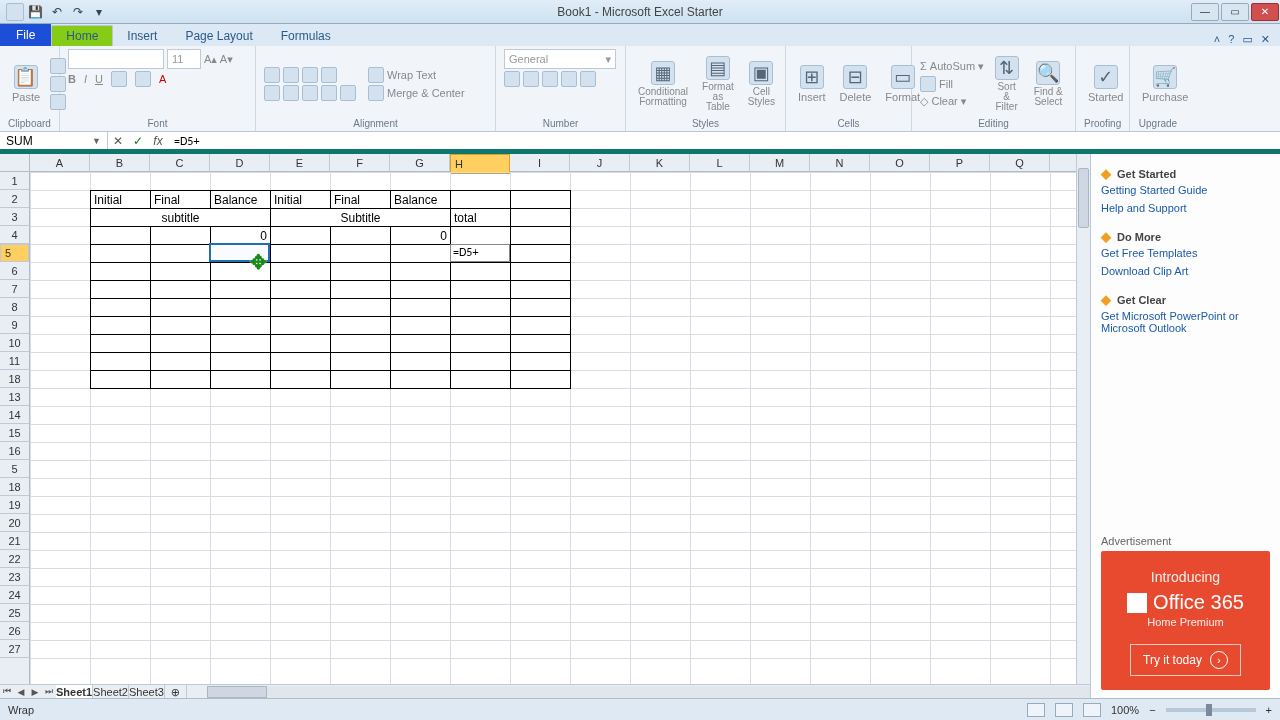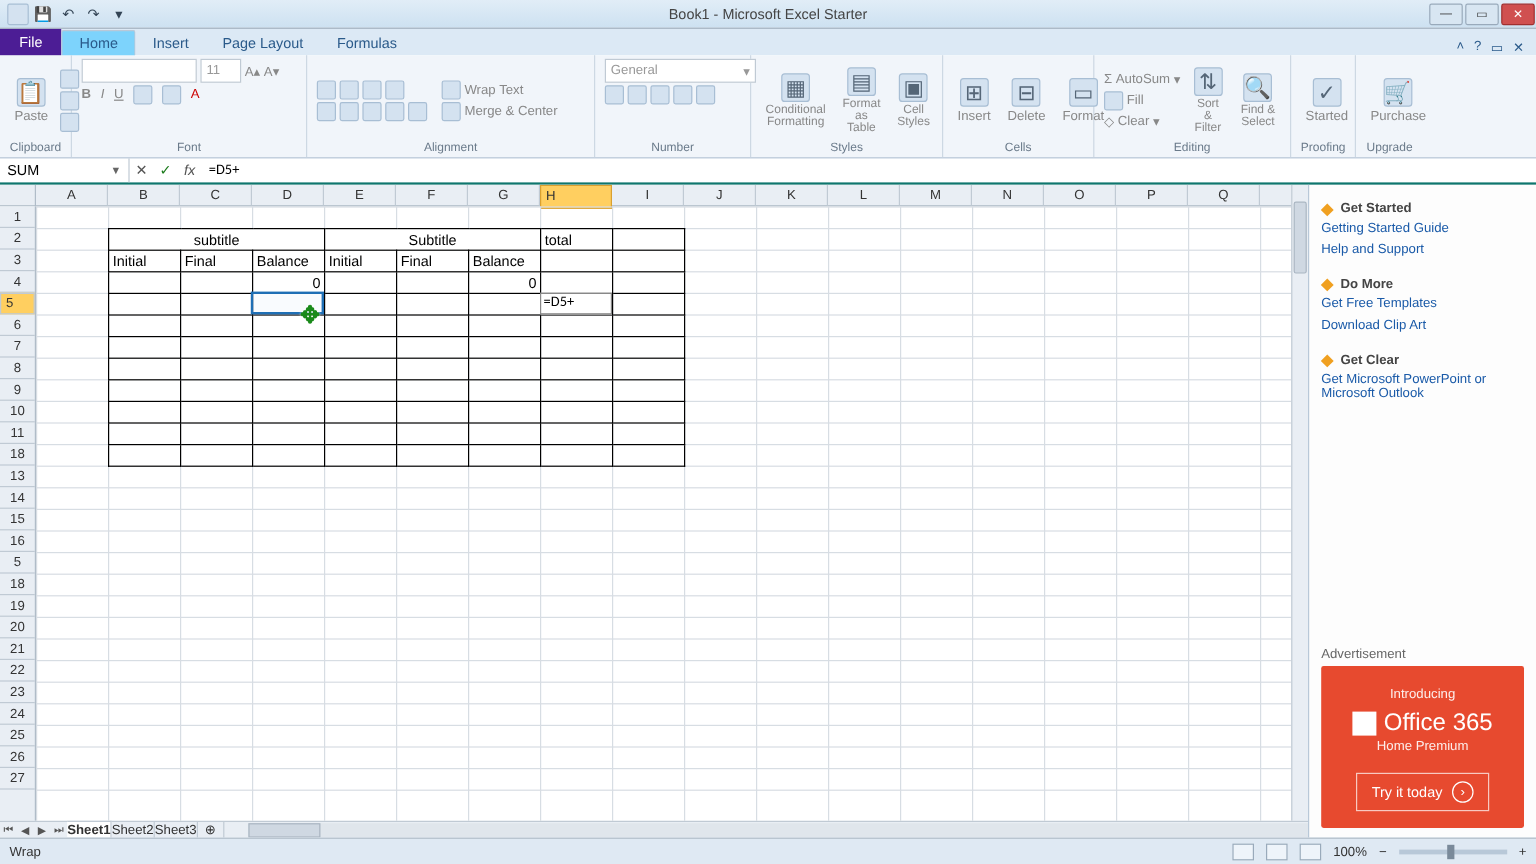--- a/index.html
+++ b/index.html
@@ -9,38 +9,38 @@
 #titlebar { height:24px; background:linear-gradient(#e1edf7,#cde1f1); display:flex; align-items:center; border-bottom:1px solid #9ab; font-size:11px; color:#333; position:relative;}
 #titlebar .qat { display:flex; gap:3px; padding-left:6px; }
 #titlebar .qat-btn { width:18px; height:18px; display:flex; align-items:center; justify-content:center; border-radius:2px; font-size:12px; color:#345; }
 #titlebar .title { position:absolute; left:50%; transform:translateX(-50%); font-size:12px; color:#444; }
 #titlebar .win-ctl { margin-left:auto; display:flex; }
 #titlebar .win-ctl div { width:28px; height:18px; margin:1px; background:#d8e6f2; border:1px solid #9ab; display:flex; align-items:center; justify-content:center; font-size:10px; border-radius:2px;}
 #titlebar .win-ctl .close { background:#d05050; color:#fff; border-color:#a03030;}
 
 
 #ribtabs { height:22px; background:#dce9f5; display:flex; align-items:flex-end; font-size:12px; }
-#ribtabs .file { background:#4c1d95; color:#fff; padding:3px 16px; height:22px; display:flex; align-items:center;}
+#ribtabs .file { background:#1d4ed8; color:#fff; padding:3px 16px; height:22px; display:flex; align-items:center;}
 #ribtabs .tab { padding:3px 14px; color:#3a6; color:#2a5a8a; cursor:default;}
-#ribtabs .tab.active { background:#7dd3fc; border:1px solid #b8c8d8; border-bottom:none; color:#2a5a8a; border-radius:2px 2px 0 0;}
+#ribtabs .tab.active { background:#84cc16; border:1px solid #b8c8d8; border-bottom:none; color:#2a5a8a; border-radius:2px 2px 0 0;}
 #ribtabs .help { margin-left:auto; display:flex; gap:8px; padding-right:10px; color:#2a5a8a; font-size:11px;}
 
 
 #ribbon { height:86px; background:#f1f5fa; border-bottom:1px solid #b8c8d8; display:flex; font-size:11px; color:#888;}
 .group { border-right:1px solid #cdd8e3; padding:3px 8px 0; display:flex; flex-direction:column; justify-content:space-between; }
 .group-body { flex:1; display:flex; align-items:center; gap:6px; }
 .group-label { text-align:center; font-size:10px; color:#6a7a8a; padding-bottom:2px;}
 .rib-btn { display:flex; flex-direction:column; align-items:center; justify-content:center; gap:2px; padding:2px 4px; color:#888;}
 .rib-btn .ico { width:24px; height:24px; display:flex; align-items:center; justify-content:center; font-size:18px;}
 .rib-stack { display:flex; flex-direction:column; gap:2px; }
 .rib-row { display:flex; gap:3px; align-items:center;}
 .sel { border:1px solid #c0cad4; background:#fff; height:20px; padding:0 4px; display:flex; align-items:center; color:#999;}
 
 
-#fbar { height:22px; border-bottom:2px solid #0f766e; display:flex; align-items:center; font-size:12px; }
+#fbar { height:22px; border-bottom:5px solid #0f766e; display:flex; align-items:center; font-size:12px; }
 #namebox { width:108px; border-right:1px solid #c0cad4; height:100%; display:flex; align-items:center; padding:0 6px; justify-content:space-between;}
 #namebox .dd { color:#666; font-size:9px;}
 .fb-btn { width:20px; text-align:center; color:#555; font-size:12px;}
 #formula { flex:1; padding:0 6px; font-family:Calibri, sans-serif;}
 
 
 #workspace { position:absolute; top:154px; bottom:22px; left:0; right:0; display:flex; }
 #sheet-area { flex:1; position:relative; overflow:hidden; background:#fff;}
 #sidepane { width:190px; border-left:1px solid #b8c8d8; background:#fdfdfd; font-size:11px; padding:8px 10px; display:flex; flex-direction:column;}
 
@@ -78,21 +78,21 @@
 .hsc-track { flex:1; position:relative; margin-left:20px; background:#e0e6ec; height:12px;}
 .hsc-thumb { position:absolute; left:0; width:60px; top:0; bottom:0; background:#cfd8e2; border:1px solid #aab6c2;}
 
 
 .sp-head { display:flex; align-items:center; gap:6px; font-weight:bold; color:#444; margin-top:4px;}
 .sp-head .bullet { color:#f0a020; font-size:13px;}
 .sp-link { color:#1a5aa8; margin:3px 0 3px 0; cursor:default;}
 .sp-ad { margin-top:auto; }
 .sp-ad-label { font-size:11px; color:#666; margin-bottom:4px;}
 .ad-box { background:#e74a2f; color:#fff; padding:18px 12px 14px; text-align:center; border-radius:2px;}
-.ad-box .intro { font-size:11px; opacity:.9;text-align:center;}
+.ad-box .intro { font-size:14px; opacity:.9;text-align:center;}
 .ad-box .prod { font-size:20px; margin:6px 0 2px; display:flex; align-items:center; justify-content:center; gap:6px;}
 .ad-box .prod .sq { width:20px; height:20px; background:#fff; display:inline-block;}
 .ad-box .sub { font-size:11px; opacity:.9;}
 .ad-btn { margin:16px auto 0; border:1px solid rgba(255,255,255,.7); padding:6px 12px; display:inline-flex; align-items:center; gap:8px; font-size:12px;}
 .ad-btn .arr { width:18px; height:18px; border:1px solid #fff; border-radius:50%; display:inline-flex; align-items:center; justify-content:center; font-size:11px;}
 
 
 #status { position:absolute; bottom:0; left:0; right:0; height:22px; background:#dfe9f3; border-top:1px solid #b0bcc8; display:flex; align-items:center; font-size:11px; color:#333; padding:0 8px;}
 #status .right { margin-left:auto; display:flex; align-items:center; gap:10px;}
 .view-btn { width:18px; height:14px; border:1px solid #9ab; background:#eef4fa;}
@@ -198,21 +198,21 @@
             <span class="ic16"></span>
             <span>Merge &amp; Center</span>
           </div>
       </div>
     </div>
     <div class="group-label">Alignment</div>
   </div>
 
   <div class="group" style="width:130px">
     <div class="group-body rib-stack" style="align-items:flex-start">
-      <div class="sel" style="width:126px;justify-content:space-between">
+      <div class="sel" style="width:112px;justify-content:space-between">
           <span>General</span>
           <span>▾</span>
         </div>
       <div class="rib-row">
           <span class="ic16"></span>
           <span class="ic16"></span>
           <span class="ic16"></span>
           <span class="ic16"></span>
           <span class="ic16"></span>
         </div>
@@ -413,33 +413,33 @@
         <div class="gl-v" style="left: 720px;"></div>
         <div class="gl-v" style="left: 780px;"></div>
         <div class="gl-v" style="left: 840px;"></div>
         <div class="gl-v" style="left: 900px;"></div>
         <div class="gl-v" style="left: 960px;"></div>
         <div class="gl-v" style="left: 1020px;"></div>
         <div id="utable" style="left: 60px; top: 18px;">
           <table>
             <tbody>
               <tr>
-                <td colspan="3" style="text-align:center">subtitle</td>
-                <td colspan="3" style="text-align:center">Subtitle</td>
-                <td class="l">total</td>
-                <td></td>
-              </tr>
-              <tr>
                 <td class="l">Initial</td>
                 <td class="l">Final</td>
                 <td class="l">Balance</td>
                 <td class="l">Initial</td>
                 <td class="l">Final</td>
                 <td class="l">Balance</td>
                 <td></td>
+                <td></td>
+              </tr>
+              <tr>
+                <td colspan="3" style="text-align:center">subtitle</td>
+                <td colspan="3" style="text-align:center">Subtitle</td>
+                <td class="l">total</td>
                 <td></td>
               </tr>
               <tr>
                 <td class=""></td>
                 <td class=""></td>
                 <td class="r">0</td>
                 <td class=""></td>
                 <td class=""></td>
                 <td class="r">0</td>
                 <td class=""></td>

